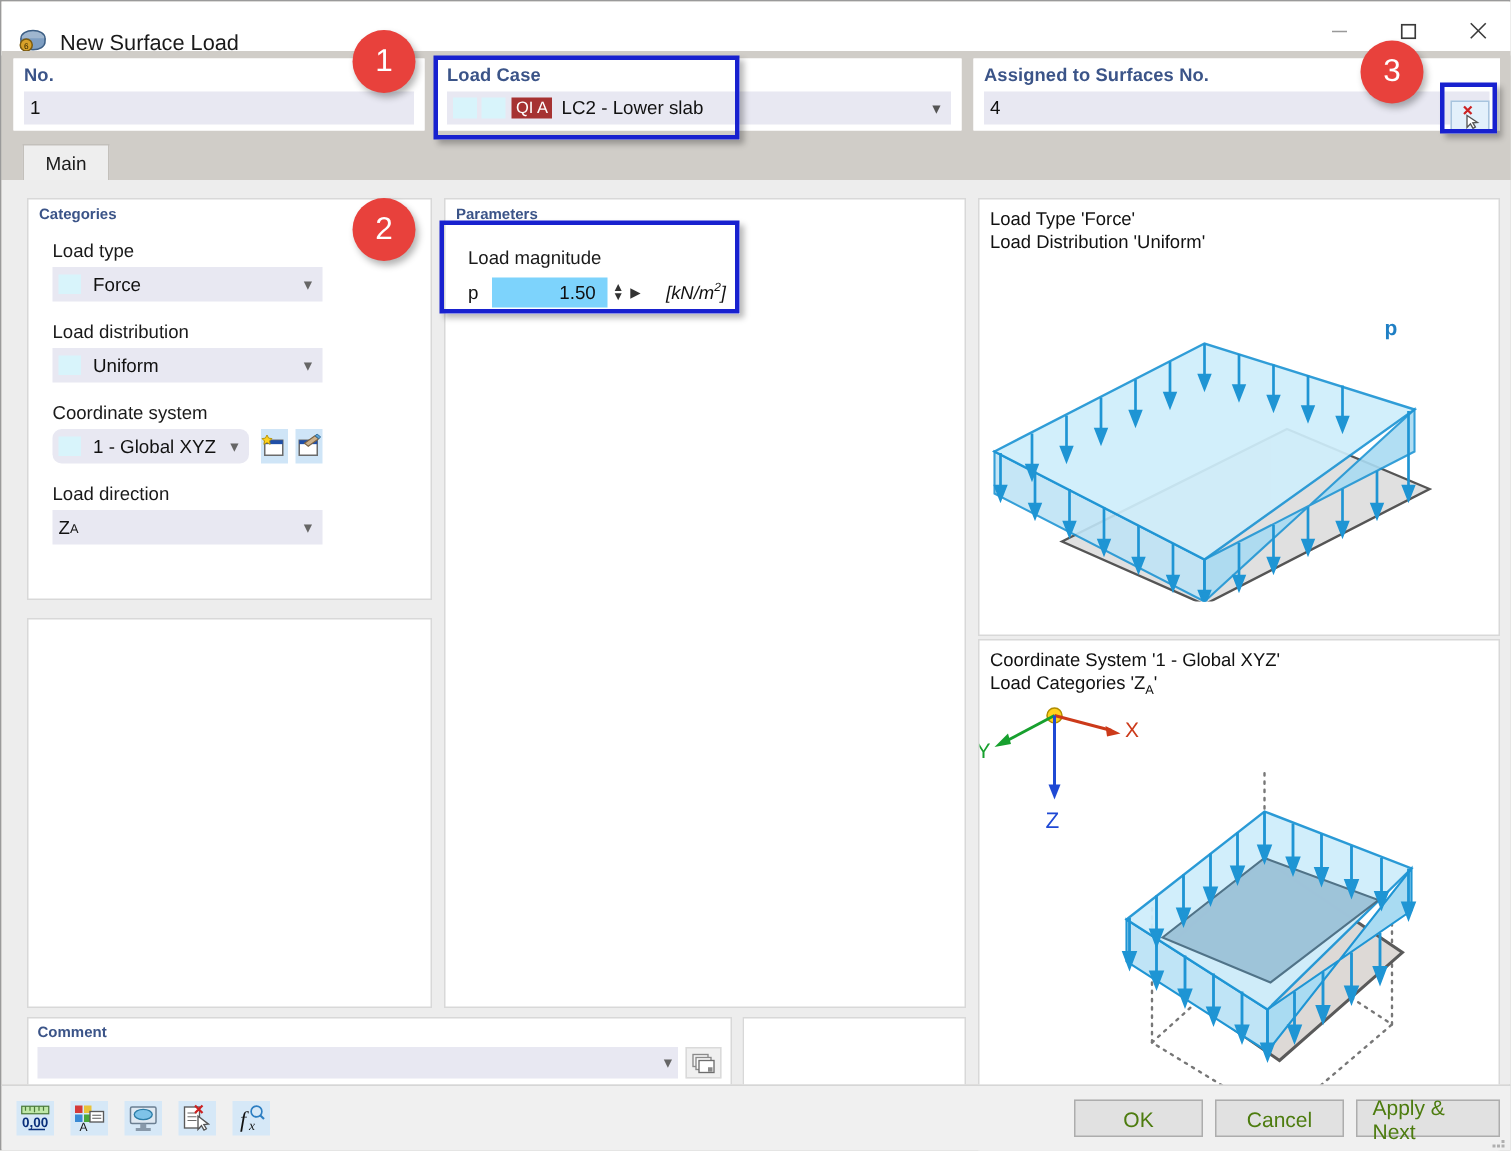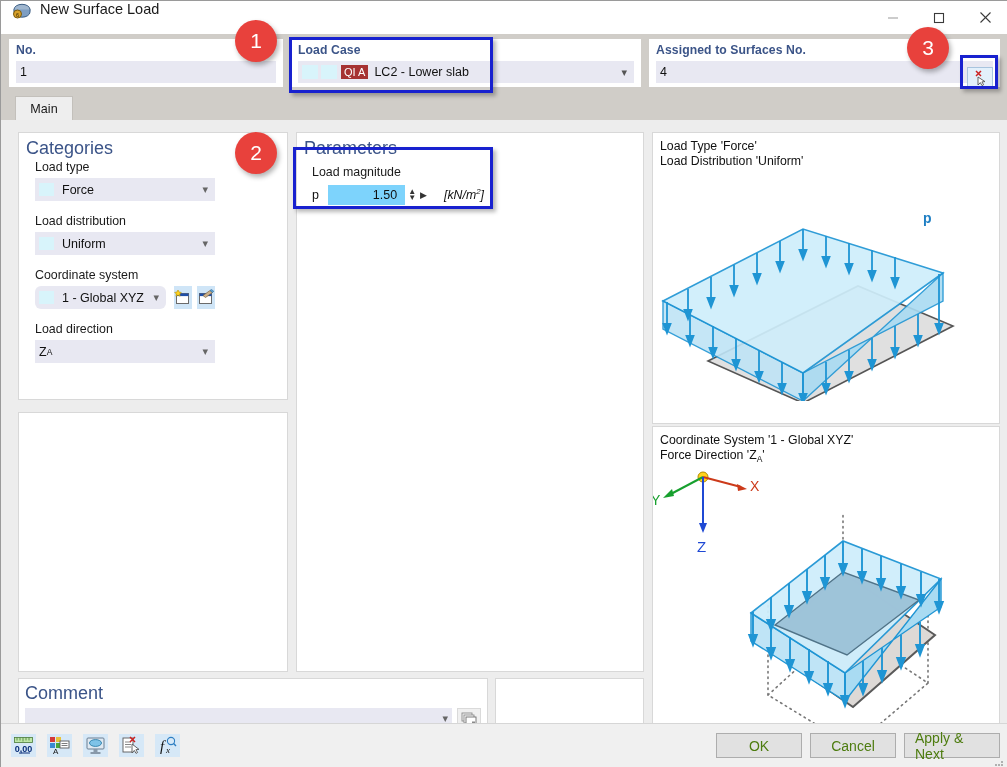--- a/index.html
+++ b/index.html
@@ -13,21 +13,21 @@
     position: relative;
     width: 1007px; height: 767px;
     background: #d4d0c8;
     border: 1px solid #9a9a9a;
   }
 
   
   .titlebar {
     position: absolute; left: 0; top: 0; width: 1007px; height: 36px;
     background: #ffffff;
-    display: flex; align-items: flex-start;
+    display: flex; align-items: flex-end;
   }
   .title-icon {
     margin-left: 10px; width: 20px; height: 20px;
     display: flex; align-items: center; justify-content: center;
   }
   .title-text {
     margin-left: 9px; font-size: 14.5px; color: #1a1a1a;
   }
   .win-buttons { margin-left: auto; display: flex; height: 33px; }
   .win-btn {
@@ -94,21 +94,21 @@
 
   
   .body-area {
     position: absolute; left: 0; top: 119px; width: 1007px; height: 603px;
     background: #ededed;
   }
   .panel {
     position: absolute; background: #ffffff; border: 1px solid #d8d8d8;
   }
   .panel-title {
-    position: absolute; font-size: 18px; color: #3b5488; font-weight: normal;
+    position: absolute; font-size: 10px; color: #3b5488; font-weight: bold;
   }
 
   #cat-panel { left: 17px; top: 12px; width: 270px; height: 268px; }
   #cat-blank-panel { left: 17px; top: 292px; width: 270px; height: 260px; }
   #param-panel { left: 295px; top: 12px; width: 348px; height: 540px; }
   #preview-panel-top { left: 651px; top: 12px; width: 348px; height: 292px; }
   #preview-panel-bot { left: 651px; top: 306px; width: 348px; height: 377px; }
 
   .group-label {
     font-size: 12.4px; color: #1a1a1a; margin-bottom: 4px;
@@ -486,21 +486,21 @@
           </g>
 
           <text x="270" y="62" font-size="14" font-weight="bold" fill="#1f7fc4" font-family="'Liberation Sans',sans-serif">p</text>
         </svg>
       </div>
     </div>
 
     <div class="panel" id="preview-panel-bot">
       <div class="pv-text">
         <div>Coordinate System '1 - Global XYZ'</div>
-        <div><span>Force Direction 'Z</span><span class="sub">A</span><span>'</span></div>
+        <div><span>Load Categories 'Z</span><span class="sub">A</span><span>'</span></div>
       </div>
       <div class="pv-gfx">
         <svg width="346" height="320" viewBox="0 0 346 320">
 
           <g>
             <circle cx="50" cy="22" r="5" fill="#ffd21e" stroke="#b08c00" stroke-width="1"></circle>
             <line x1="50" y1="22" x2="88" y2="32" stroke="#cc3a1a" stroke-width="2"></line>
             <polygon points="94,34 84,29 85,36" fill="#cc3a1a"></polygon>
             <text x="97" y="36" font-size="14" fill="#cc3a1a" font-family="'Liberation Sans',sans-serif">X</text>
             <line x1="50" y1="22" x2="16" y2="40" stroke="#17a02e" stroke-width="2"></line>

